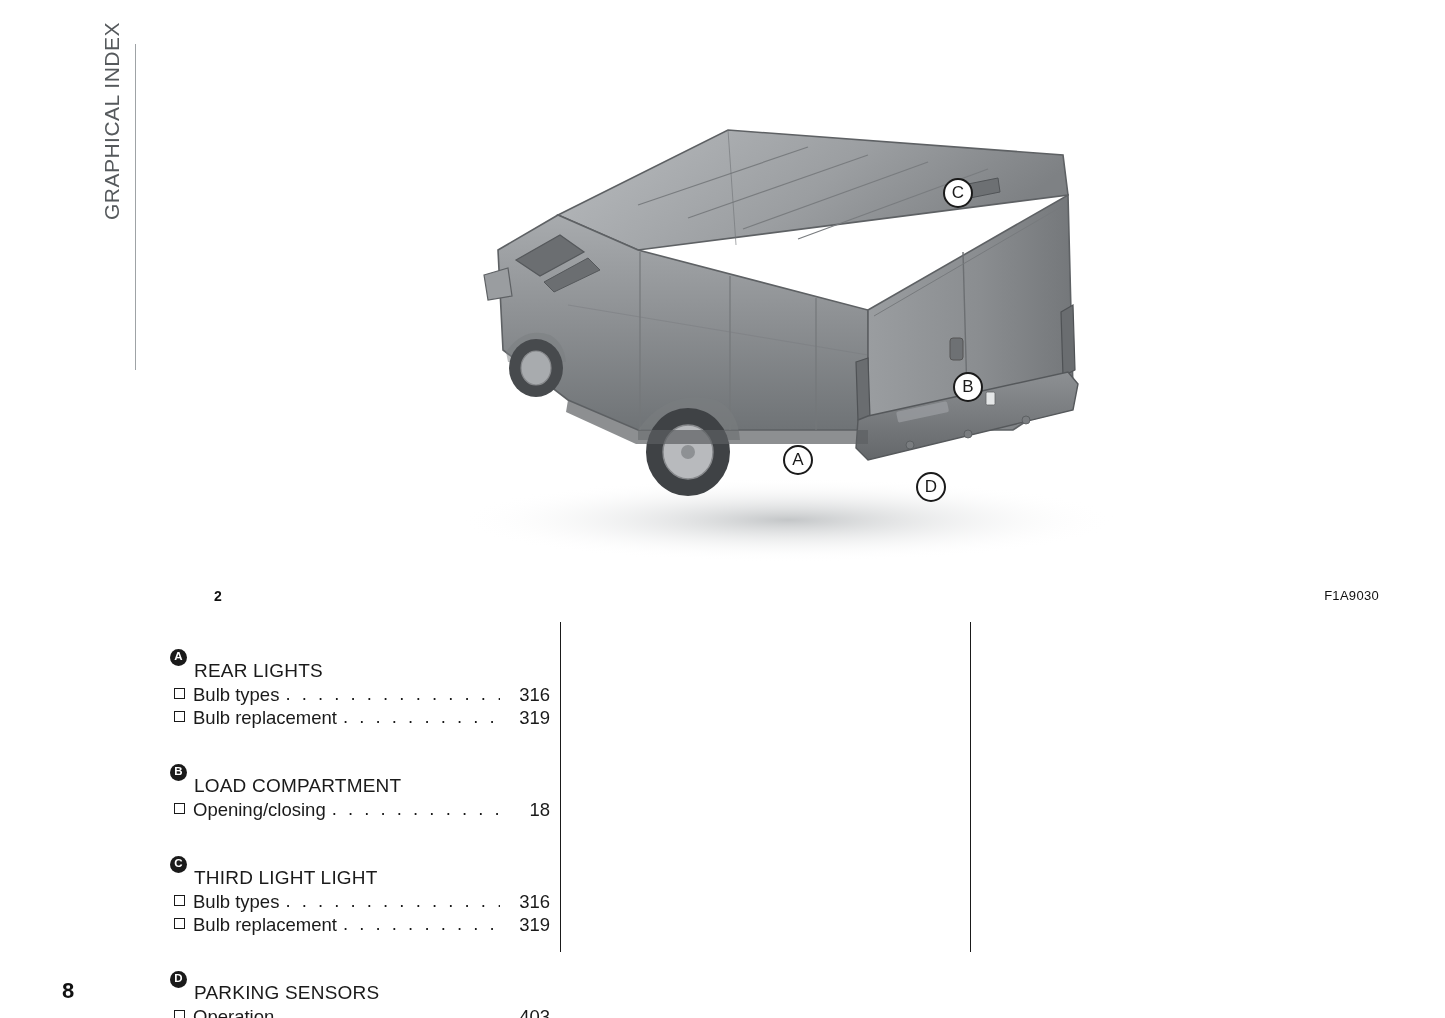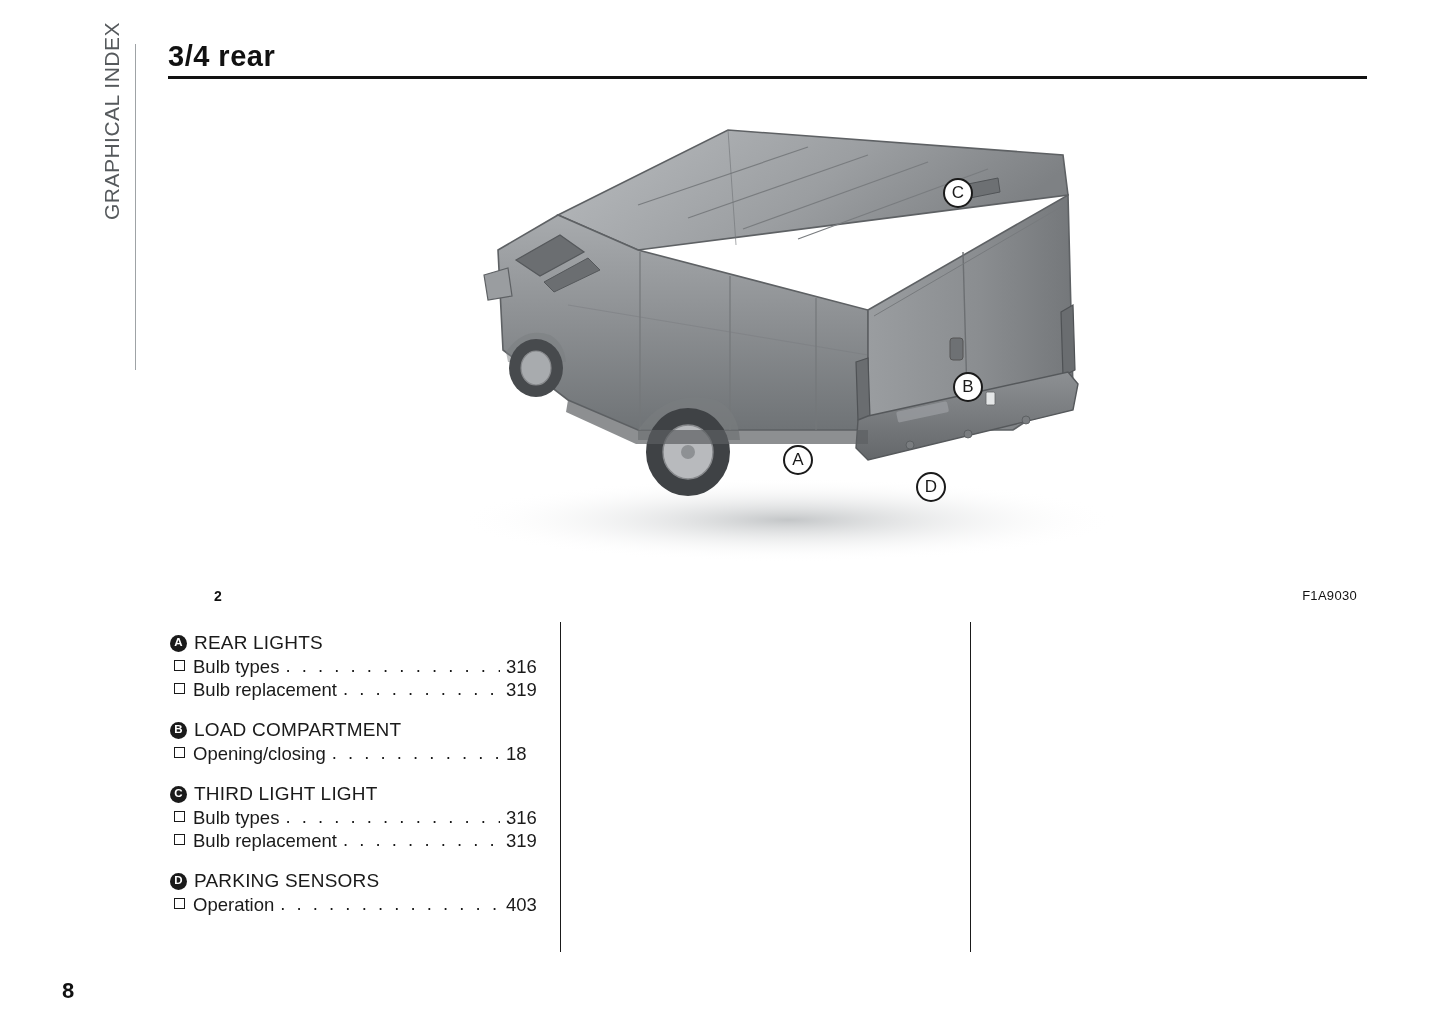--- a/index.html
+++ b/index.html
@@ -108,21 +108,21 @@
   .fig-number {
     position: absolute;
     left: 214px;
     top: 588px;
     font-size: 14px;
     font-weight: bold;
     color: #111;
   }
   .fig-code {
     position: absolute;
-    right: 88px;
+    right: 66px;
     top: 588px;
     font-size: 13px;
     color: #111;
     letter-spacing: 0.3px;
   }
 
   
   .col-rule {
     position: absolute;
     width: 1px;
@@ -158,20 +158,21 @@
     align-items: center;
     justify-content: center;
     flex: 0 0 auto;
     line-height: 1;
   }
   .grp-title {
     font-size: 19px;
     color: #1a1a1a;
     letter-spacing: 0.2px;
     white-space: nowrap;
+    margin-top: 28px;
   }
   .row {
     display: flex;
     align-items: baseline;
     font-size: 18.5px;
     color: #1a1a1a;
     margin-top: 1px;
   }
   .sq {
     flex: 0 0 auto;
@@ -191,21 +192,21 @@
     white-space: nowrap;
     color: #1a1a1a;
     letter-spacing: 3px;
     font-size: 18.5px;
     position: relative;
     top: -1px;
   }
   .pg {
     flex: 0 0 auto;
     width: 44px;
-    text-align: left;
+    text-align: right;
   }
 
   
   .page-num {
     position: absolute;
     left: 62px;
     top: 978px;
     font-size: 22px;
     font-weight: bold;
     color: #111;
@@ -214,24 +215,20 @@
 </head>
 <body>
 
 <div class="page">
 
   <div class="side-tab">
     <div class="side-tab-label">GRAPHICAL INDEX</div>
     <div class="side-tab-rule"></div>
   </div>
 
-  <div class="title-block">
-    <h1 class="title-text">3/4 rear</h1>
-    <div class="title-rule"></div>
-  </div>
 
   <div class="figure">
     <svg width="1200" height="480" viewBox="0 0 1200 480">
       <defs>
         <linearGradient id="bodySide" x1="0" y1="0" x2="0" y2="1">
           <stop offset="0%" stop-color="#a8abae"></stop>
           <stop offset="45%" stop-color="#8f9295"></stop>
           <stop offset="100%" stop-color="#6f7376"></stop>
         </linearGradient>
         <linearGradient id="bodyRear" x1="0" y1="0" x2="1" y2="0">

